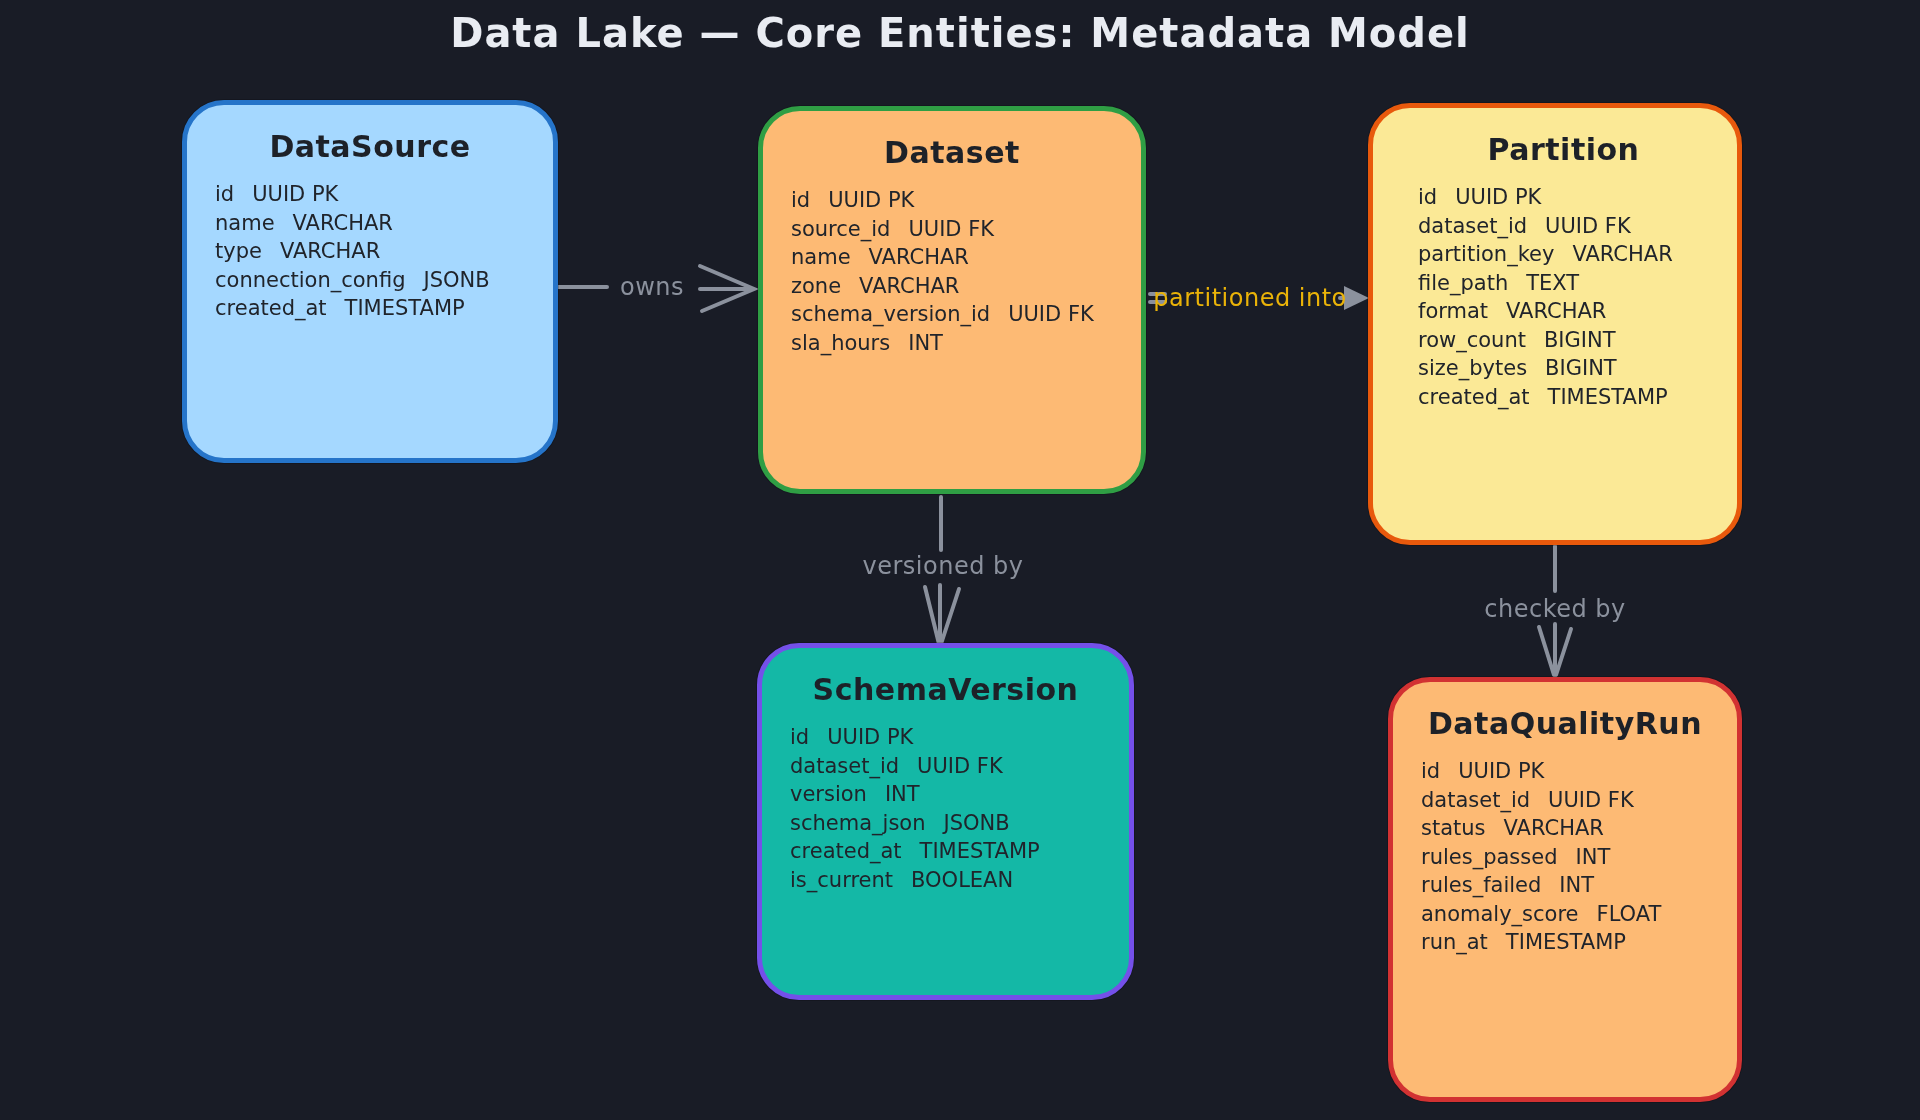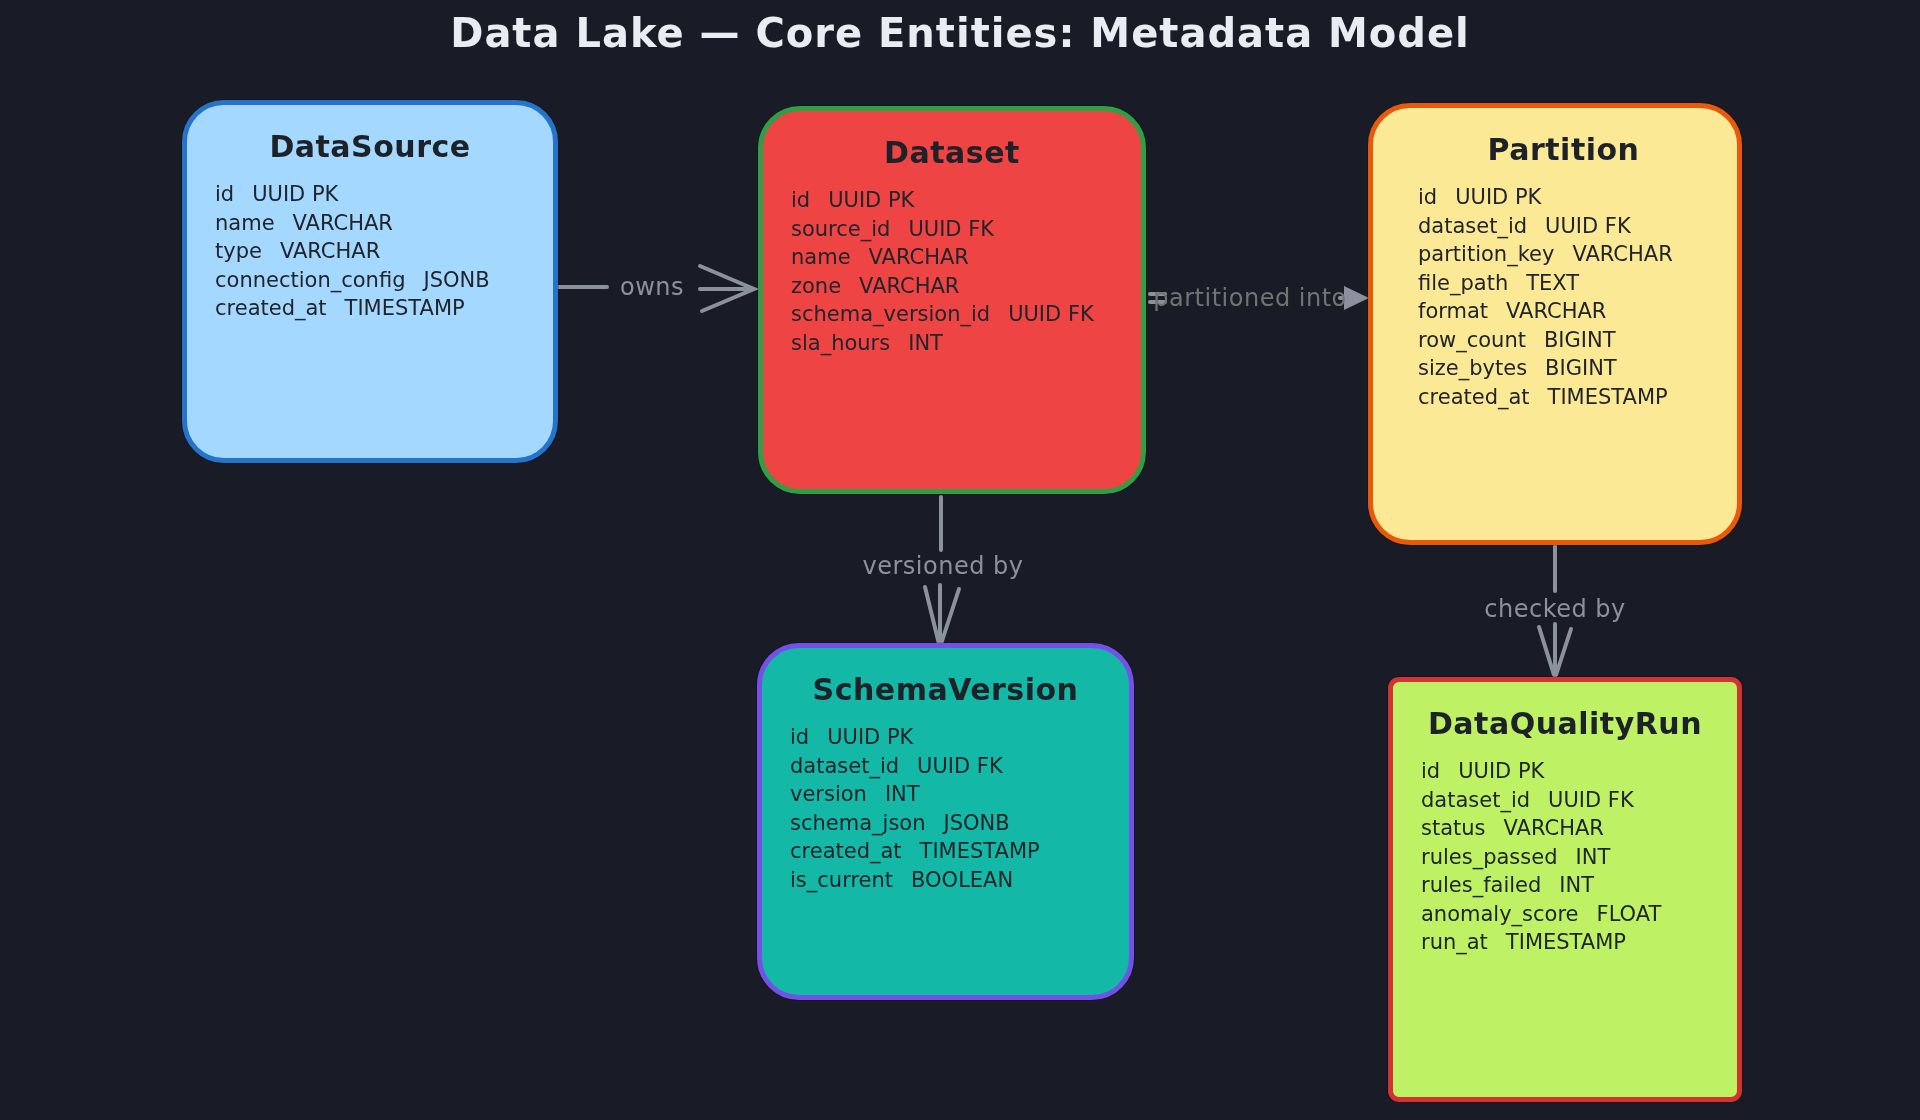--- a/index.html
+++ b/index.html
@@ -89,21 +89,21 @@
     <div class="card-title">DataSource</div>
     <div class="fields">
         <div class="frow"><span class="fname">id</span><span class="ftype">UUID PK</span></div>
         <div class="frow"><span class="fname">name</span><span class="ftype">VARCHAR</span></div>
         <div class="frow"><span class="fname">type</span><span class="ftype">VARCHAR</span></div>
         <div class="frow"><span class="fname">connection_config</span><span class="ftype">JSONB</span></div>
         <div class="frow"><span class="fname">created_at</span><span class="ftype">TIMESTAMP</span></div>
       </div>
   </div>
 
-  <div class="card" id="card-dataset" style="background: #ef4444; border-color: rgb(47, 158, 68);">
+  <div class="card" id="card-dataset" style="background: #fdba74; border-color: rgb(47, 158, 68);">
     <div class="card-title">Dataset</div>
     <div class="fields">
         <div class="frow"><span class="fname">id</span><span class="ftype">UUID PK</span></div>
         <div class="frow"><span class="fname">source_id</span><span class="ftype">UUID FK</span></div>
         <div class="frow"><span class="fname">name</span><span class="ftype">VARCHAR</span></div>
         <div class="frow"><span class="fname">zone</span><span class="ftype">VARCHAR</span></div>
         <div class="frow"><span class="fname">schema_version_id</span><span class="ftype">UUID FK</span></div>
         <div class="frow"><span class="fname">sla_hours</span><span class="ftype">INT</span></div>
       </div>
   </div>
@@ -127,31 +127,31 @@
     <div class="fields">
         <div class="frow"><span class="fname">id</span><span class="ftype">UUID PK</span></div>
         <div class="frow"><span class="fname">dataset_id</span><span class="ftype">UUID FK</span></div>
         <div class="frow"><span class="fname">version</span><span class="ftype">INT</span></div>
         <div class="frow"><span class="fname">schema_json</span><span class="ftype">JSONB</span></div>
         <div class="frow"><span class="fname">created_at</span><span class="ftype">TIMESTAMP</span></div>
         <div class="frow"><span class="fname">is_current</span><span class="ftype">BOOLEAN</span></div>
       </div>
   </div>
 
-  <div class="card" id="card-dataqualityrun" style="background: #bef264; border-color: rgb(210, 50, 50); border-radius: 11px;">
+  <div class="card" id="card-dataqualityrun" style="background: #fdba74; border-color: rgb(210, 50, 50);">
     <div class="card-title">DataQualityRun</div>
     <div class="fields">
         <div class="frow"><span class="fname">id</span><span class="ftype">UUID PK</span></div>
         <div class="frow"><span class="fname">dataset_id</span><span class="ftype">UUID FK</span></div>
         <div class="frow"><span class="fname">status</span><span class="ftype">VARCHAR</span></div>
         <div class="frow"><span class="fname">rules_passed</span><span class="ftype">INT</span></div>
         <div class="frow"><span class="fname">rules_failed</span><span class="ftype">INT</span></div>
         <div class="frow"><span class="fname">anomaly_score</span><span class="ftype">FLOAT</span></div>
         <div class="frow"><span class="fname">run_at</span><span class="ftype">TIMESTAMP</span></div>
       </div>
   </div>
 
   <div class="rel-label" id="rel-owns" style="color: rgb(139, 145, 157);">owns</div>
-  <div class="rel-label" id="rel-partitioned-into" style="color: #737373;">partitioned into</div>
+  <div class="rel-label" id="rel-partitioned-into" style="color: #eab308;">partitioned into</div>
   <div class="rel-label" id="rel-versioned-by" style="color: rgb(139, 145, 157);">versioned by</div>
   <div class="rel-label" id="rel-checked-by" style="color: rgb(139, 145, 157);">checked by</div>
 
 </div>
 
 </body></html>

